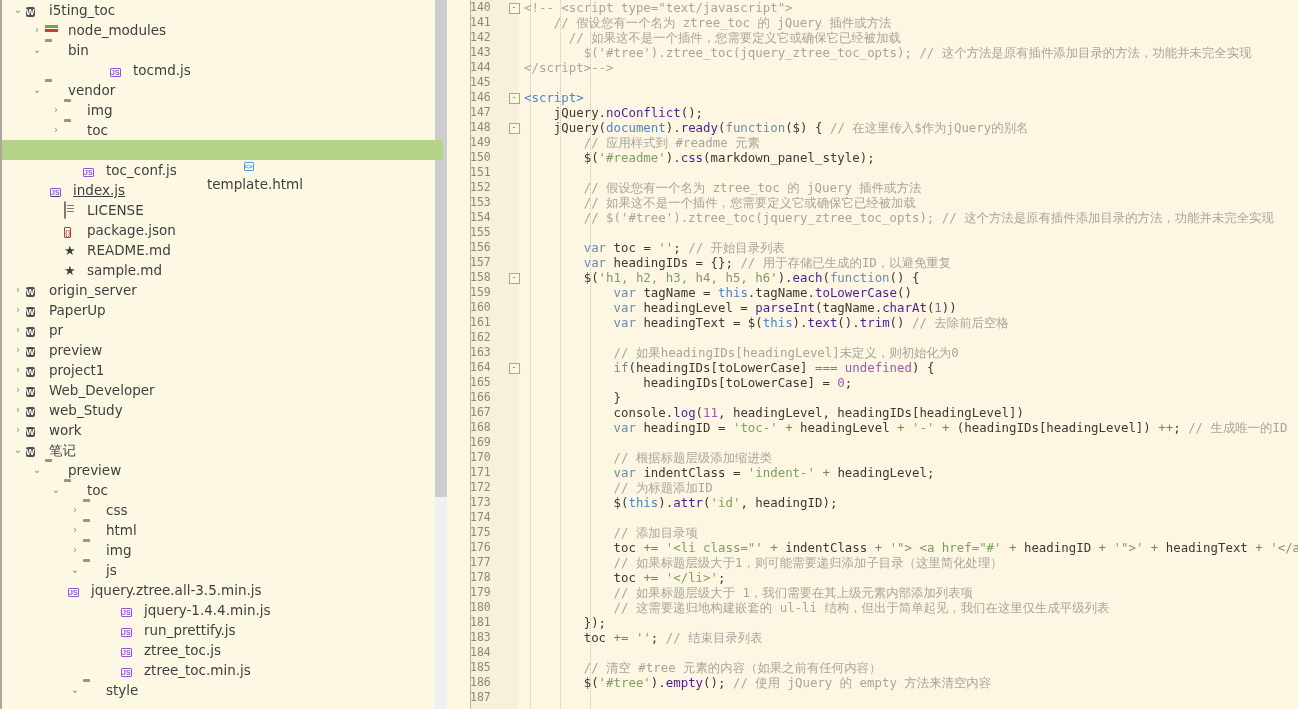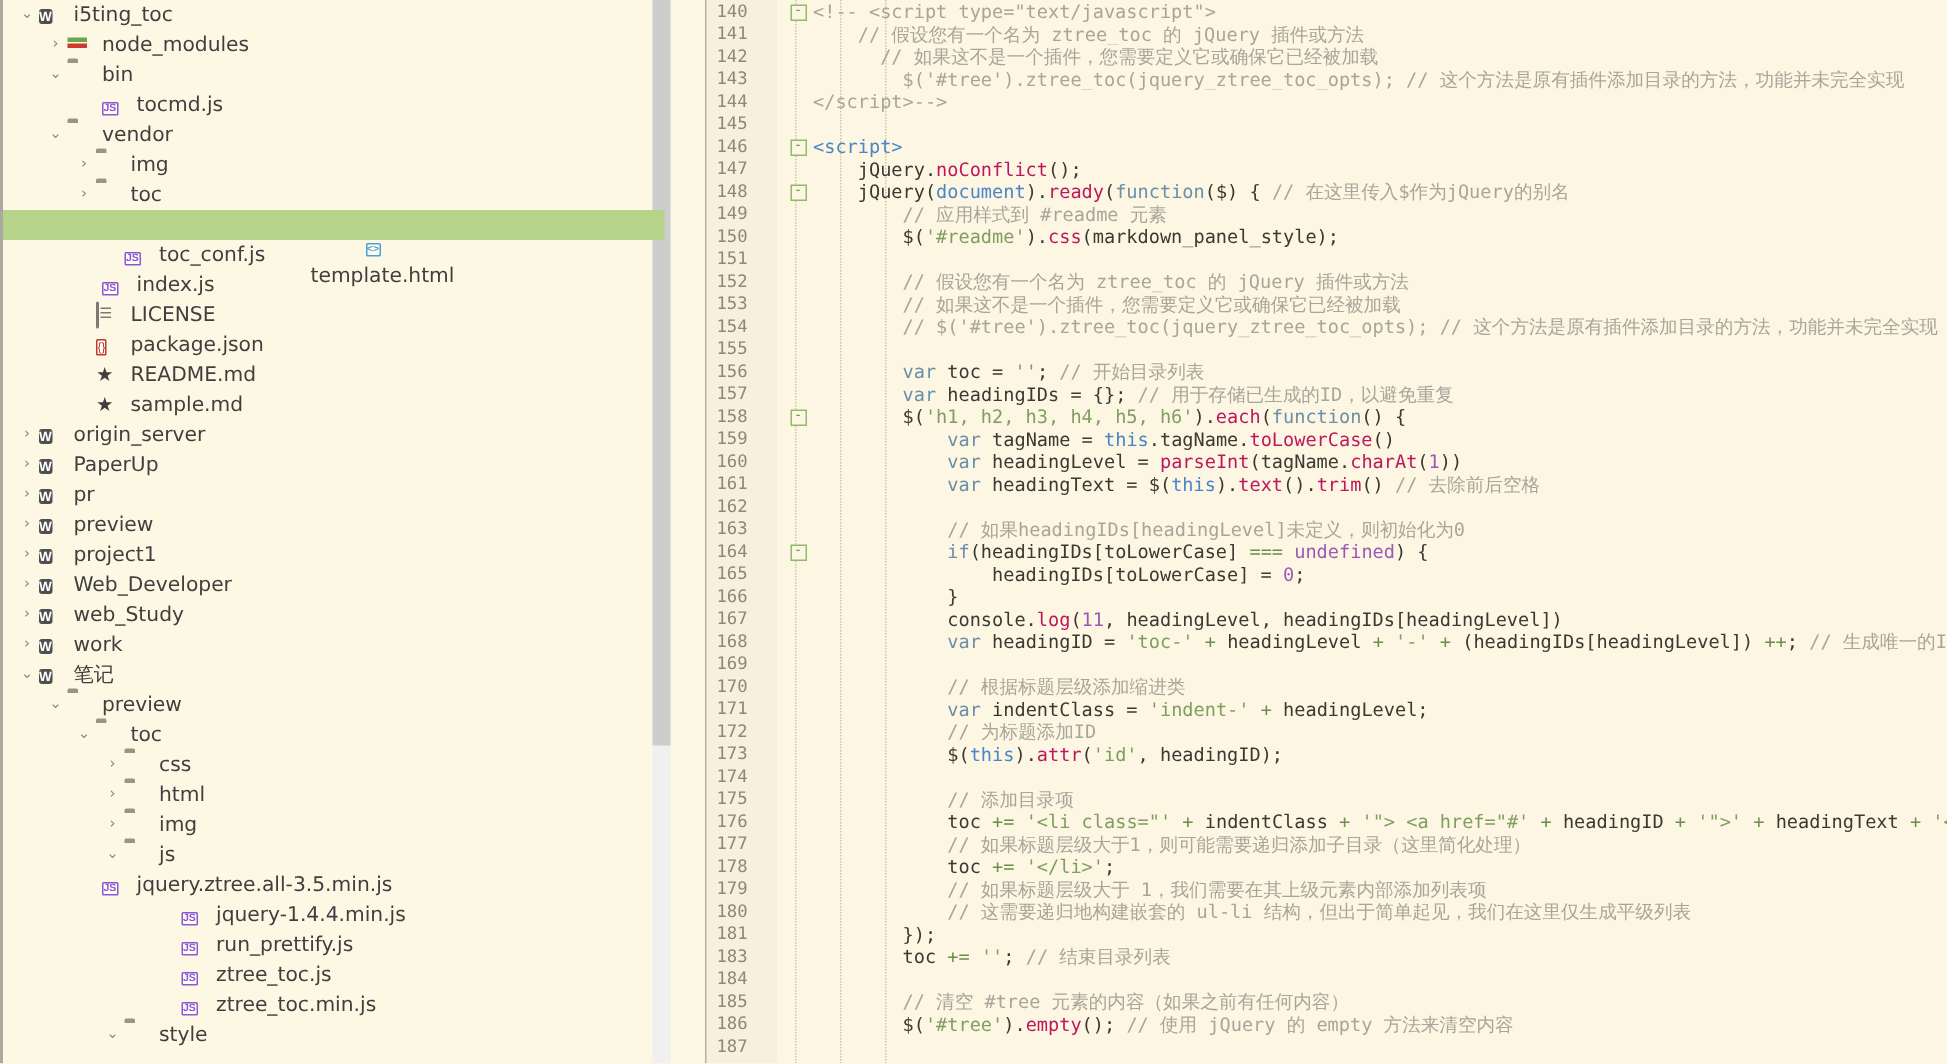--- a/index.html
+++ b/index.html
@@ -232,23 +232,23 @@
     align-items: flex-start;
     height: 15px;
     font-family: "DejaVu Sans Mono", monospace;
     font-size: 12.4px;
     line-height: 15px;
     white-space: pre;
   }
   .lnum {
     width: 36px;
     flex: 0 0 36px;
-    text-align: center;
+    text-align: left;
     color: #8d8974;
-    padding-right: 20px;
+    padding-right: 2px;
     font-family: "DejaVu Sans Mono", monospace;
     font-size: 11.5px;
     line-height: 15px;
   }
   .fold {
     width: 12px;
     flex: 0 0 12px;
     text-align: center;
     line-height: 15px;
   }
@@ -282,21 +282,21 @@
     padding-left: 4px;
     overflow: hidden;
   }
 
   
   .c-cmt  { color: #a8a59a; }
   .c-kw   { color: #6a8fa8; }
   .c-tag  { color: #4a86c8; }
   .c-str  { color: #7f9f5f; }
   .c-num  { color: #9b59b6; }
-  .c-fn   { color: #be185d; }
+  .c-fn   { color: #4c1d95; }
   .c-op   { color: #6a8f4a; }
   .c-plain{ color: #3a3a32; }
   .c-this { color: #4a86c8; }
   .c-punc { color: #3a3a32; }
 </style>
 </head>
 <body>
 
 <div id="app">
 
@@ -314,21 +314,21 @@
         <div class="tree-row" style="padding-left: 27px;">
           <span class="twisty">›</span>
           <span class="ficon"><span class="ic-node"></span></span>
           <span class="label">node_modules</span>
         </div>
         <div class="tree-row" style="padding-left: 27px;">
           <span class="twisty">⌄</span>
           <span class="ficon"><span class="ic-folder"></span></span>
           <span class="label">bin</span>
         </div>
-        <div class="tree-row" style="padding-left: 50px;">
+        <div class="tree-row" style="padding-left: 92px;">
           <span class="twisty none"></span>
           <span class="ficon"><span class="ic-js">JS</span></span>
           <span class="label">tocmd.js</span>
         </div>
         <div class="tree-row" style="padding-left: 27px;">
           <span class="twisty">⌄</span>
           <span class="ficon"><span class="ic-folder"></span></span>
           <span class="label">vendor</span>
         </div>
         <div class="tree-row" style="padding-left: 46px;">
@@ -344,21 +344,21 @@
         <div class="tree-row selected" style="padding-left: 65px; flex-direction: column;">
           <span class="twisty none"></span>
           <span class="ficon"><span class="ic-html">&lt;&gt;</span></span>
           <span class="label">template.html</span>
         </div>
         <div class="tree-row" style="padding-left: 65px;">
           <span class="twisty none"></span>
           <span class="ficon"><span class="ic-js">JS</span></span>
           <span class="label">toc_conf.js</span>
         </div>
-        <div class="tree-row" style="padding-left: 50px;">
+        <div class="tree-row" style="padding-left: 32px; text-decoration: underline;">
           <span class="twisty none"></span>
           <span class="ficon"><span class="ic-js">JS</span></span>
           <span class="label">index.js</span>
         </div>
         <div class="tree-row" style="padding-left: 46px;">
           <span class="twisty none"></span>
           <span class="ficon"><span class="ic-doc"></span></span>
           <span class="label">LICENSE</span>
         </div>
         <div class="tree-row" style="padding-left: 46px;">

